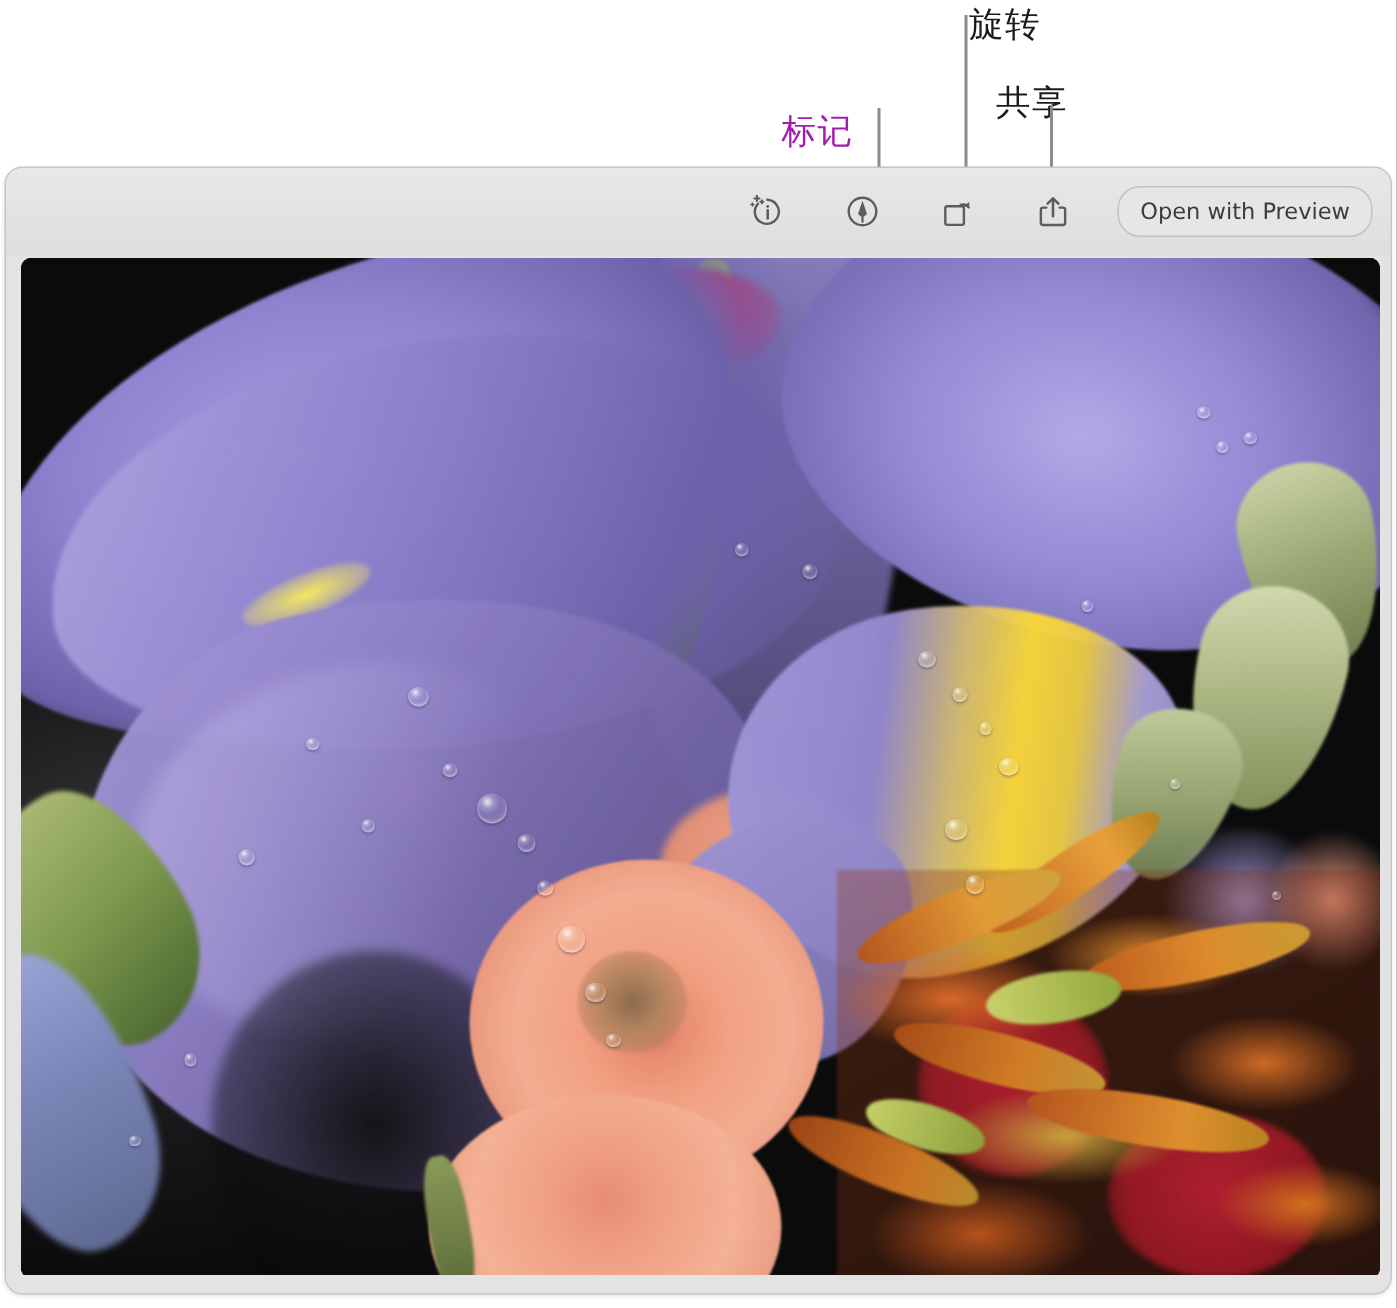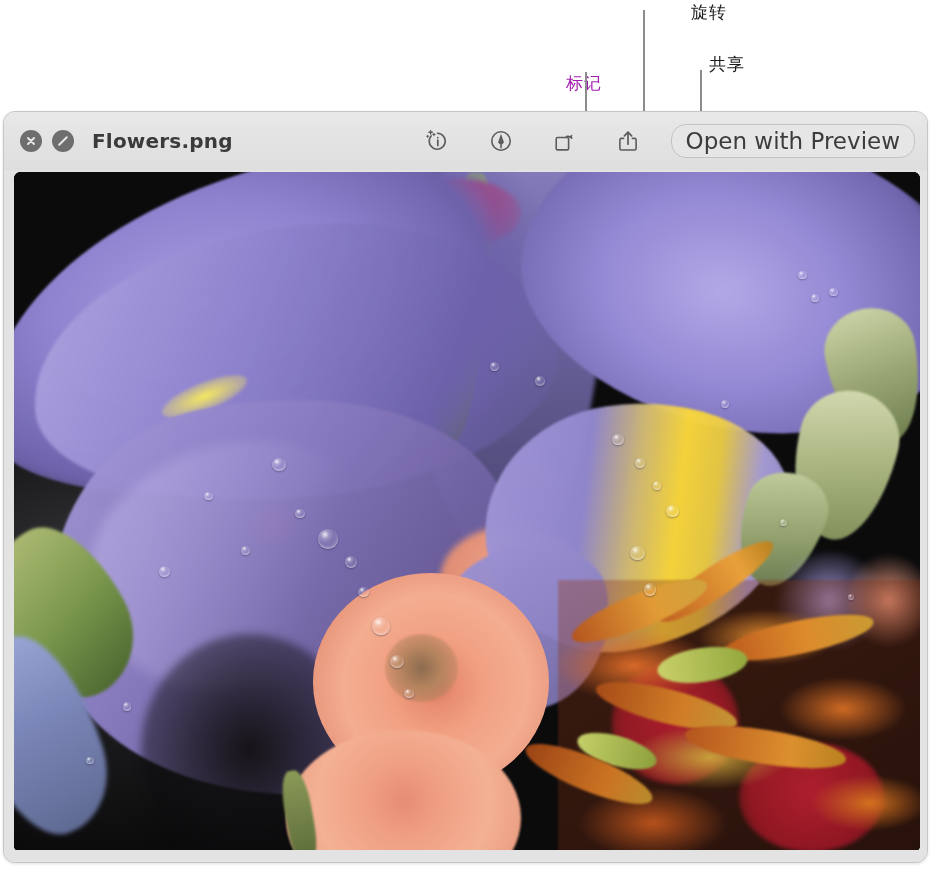--- a/index.html
+++ b/index.html
@@ -11,26 +11,25 @@
     width: 931px;
     height: 872px;
     font-family: "Liberation Sans", "DejaVu Sans", sans-serif;
     position: relative;
     overflow: hidden;
   }
 
   
   .callout-label {
     position: absolute;
-    font-size: 17px;
+    font-size: 23px;
     color: #1b1b1b;
     font-family: Liberation Serif, serif;
     white-space: nowrap;
     letter-spacing: 1px;
-    margin-left: 45px;
   }
   .leader {
     position: absolute;
     width: 2px;
     background: #8c8c8c;
   }
 
   
   .ql-window {
     position: absolute;
@@ -106,21 +105,21 @@
 
   .open-btn {
     height: 32px;
     padding: 0 14px;
     display: flex;
     align-items: center;
     border: 1px solid #c3c3c3;
     border-radius: 15px;
     background: #e6e6e6;
     color: #3c3c3c;
-    font-size: 23px;
+    font-size: 15px;
     font-family: "DejaVu Sans", "Liberation Sans", sans-serif;
     cursor: pointer;
     white-space: nowrap;
   }
 
   
   .image-frame {
     position: absolute;
     left: 10px;
     top: 60px;
@@ -400,33 +399,20 @@
     <div class="callout-label" style="left: 646px; top: 1px; color: rgb(27, 27, 27);">旋转</div>
     <div class="leader" style="left: 643px; top: 10px; height: 112px; background: rgb(140, 140, 140);"></div>
     <div class="callout-label" style="left: 664px; top: 53px; color: rgb(27, 27, 27);">共享</div>
     <div class="leader" style="left: 700px; top: 70px; height: 52px; background: rgb(140, 140, 140);"></div>
   </div>
 
 <div class="ql-window">
 
   <div class="titlebar">
 
-    <div class="tb-left">
-      <div class="round-btn">
-        <svg width="14" height="14" viewBox="0 0 14 14" aria-hidden="true">
-          <path d="M4 4 L10 10 M10 4 L4 10" stroke="#e6e6e6" stroke-width="2" stroke-linecap="round" fill="none"></path>
-        </svg>
-      </div>
-      <div class="round-btn">
-        <svg width="14" height="14" viewBox="0 0 14 14" aria-hidden="true">
-          <path d="M3.2 10.8 L10.8 3.2" stroke="#e6e6e6" stroke-width="2" stroke-linecap="round" fill="none"></path>
-        </svg>
-      </div>
-      <div class="doc-title">Flowers.png</div>
-    </div>
 
     <div class="tb-spacer"></div>
 
     <div class="tb-icons">
 
       <div class="tb-icon">
         <svg width="26" height="26" viewBox="0 0 26 26" aria-hidden="true">
           <path d="M13.5 5.2 a8 8 0 1 1 -6.2 2.6" stroke="#5c5c5c" stroke-width="1.6" fill="none" stroke-linecap="round"></path>
           <circle cx="13.8" cy="9.6" r="0.95" fill="#5c5c5c"></circle>
           <path d="M13.8 12.2 v5.4" stroke="#5c5c5c" stroke-width="1.7" stroke-linecap="round"></path>

